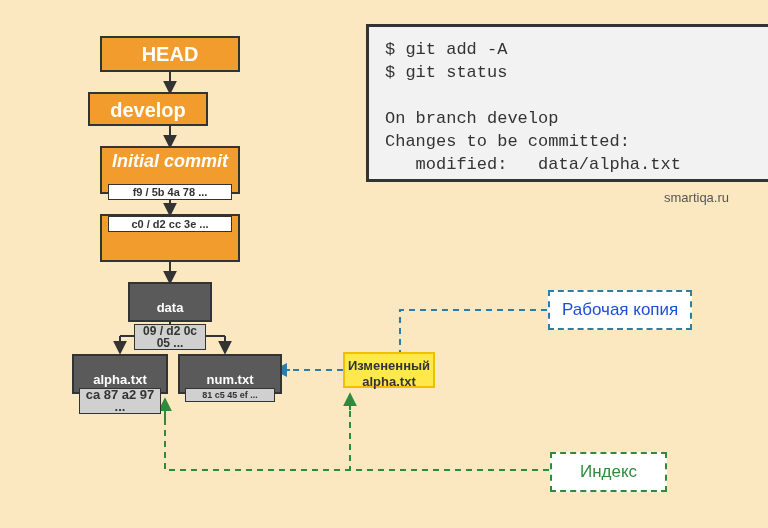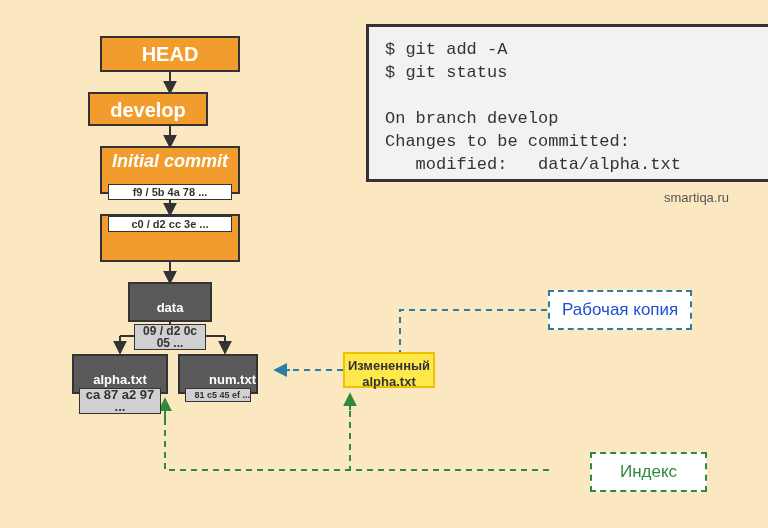--- a/index.html
+++ b/index.html
@@ -133,34 +133,34 @@
 <div class="box gray" style="left:128px;top:282px;width:84px;height:40px;">
   <div class="inner-title-sm">data</div>
   <div class="hash hash-gray" style="margin:8px 4px 4px 4px;font-size:12px;line-height:12px;">09 / d2 0c 05 ...</div>
 </div>
 
 <div class="box gray" style="left:72px;top:354px;width:96px;height:40px;">
   <div class="inner-title-sm">alpha.txt</div>
   <div class="hash hash-gray" style="margin:0 5px 4px 5px;font-size:13px;line-height:12px;">ca 87 a2 97 ...</div>
 </div>
 
-<div class="box gray" style="left:178px;top:354px;width:80px;height:40px;text-align:right;">
+<div class="box gray" style="left:178px;top:354px;width:104px;height:40px;">
   <div class="inner-title-sm">num.txt</div>
   <div class="hash hash-gray" style="margin:0 5px 4px 5px;font-size:9px;line-height:12px;">81 c5 45 ef ...</div>
 </div>
 
 <div class="box yellow" style="left:305px;top:352px;width:92px;height:36px;line-height:1.2;padding-top:4px;margin-left:38px;">
   <div>Измененный</div>
   <div>alpha.txt</div>
 </div>
 
 <div class="terminal" style="left:326px;top:24px;width:414px;height:158px;"><span>$ git add -A</span>
 <span>$ git status</span>
 <span></span>
 <span>On branch develop</span>
 <span>Changes to be committed:</span>
 <span>   modified:   data/alpha.txt</span></div>
 
 <div class="credit" style="left:664px;top:190px;">smartiqa.ru</div>
 
 <div class="dashed-label" style="left:548px;top:290px;border-color:#2c7ea8;color:#1d4ed8;">Рабочая копия</div>
 
-<div class="dashed-label" style="left:550px;top:452px;border-color:#2e8b3d;color:#2e8b3d;padding:8px 28px;margin-left:40px;">Индекс</div>
+<div class="dashed-label" style="left:550px;top:452px;border-color:#2e8b3d;color:#2e8b3d;padding:8px 28px;">Индекс</div>
 
 </body></html>

